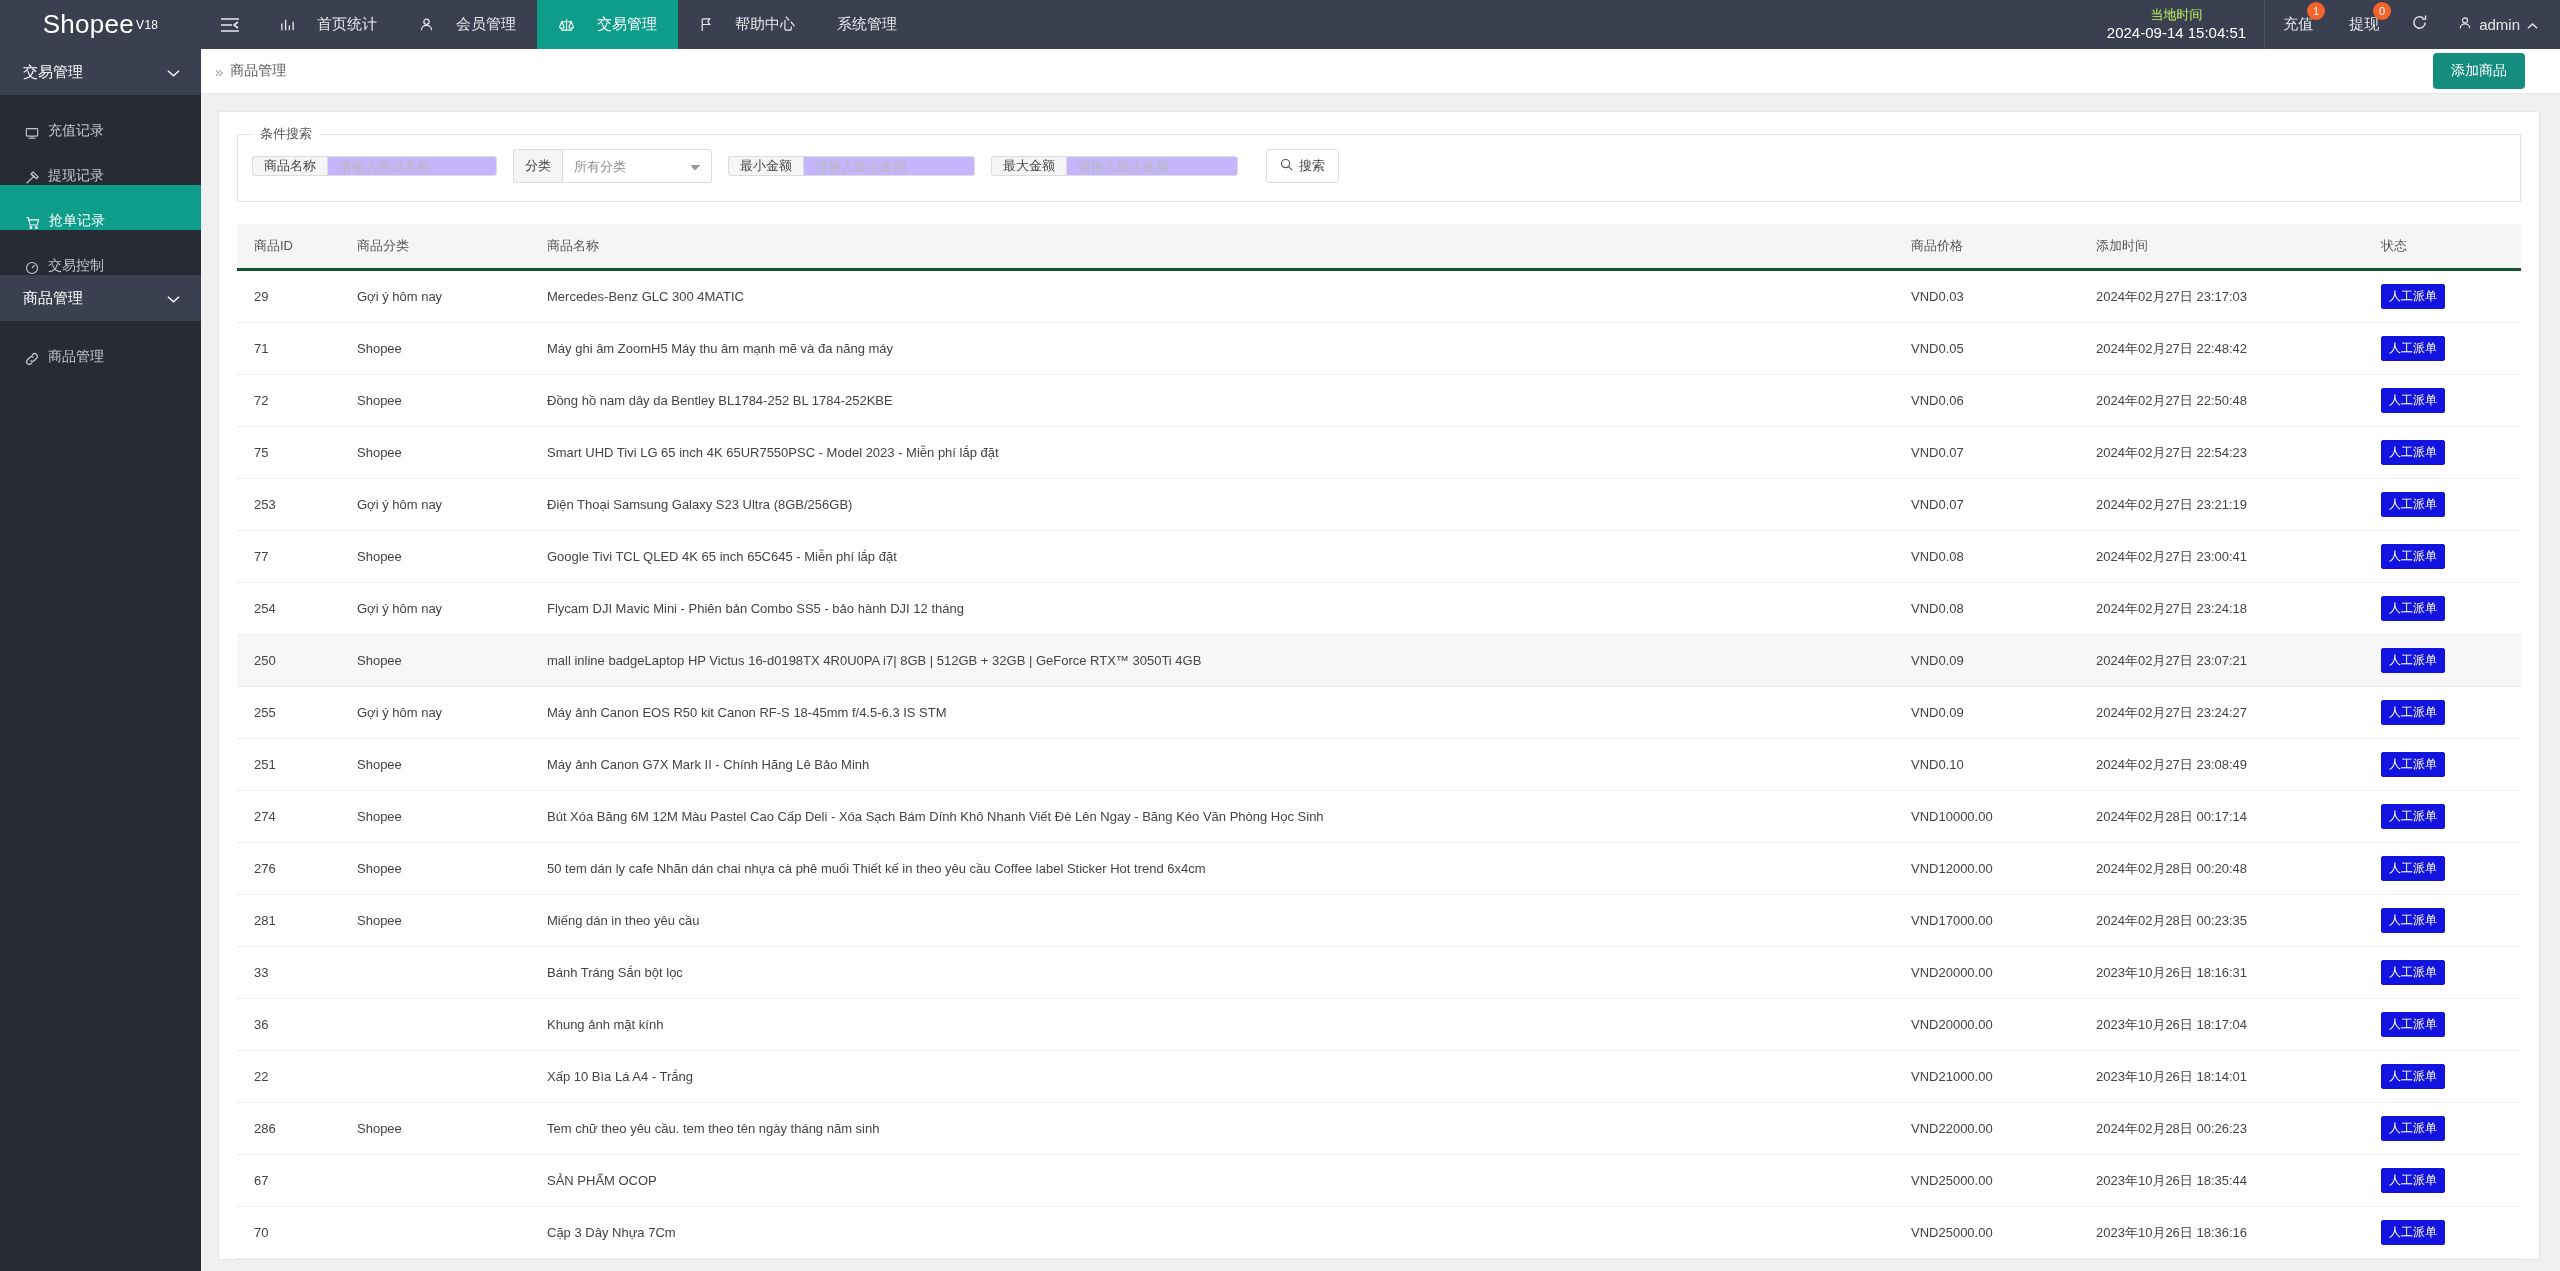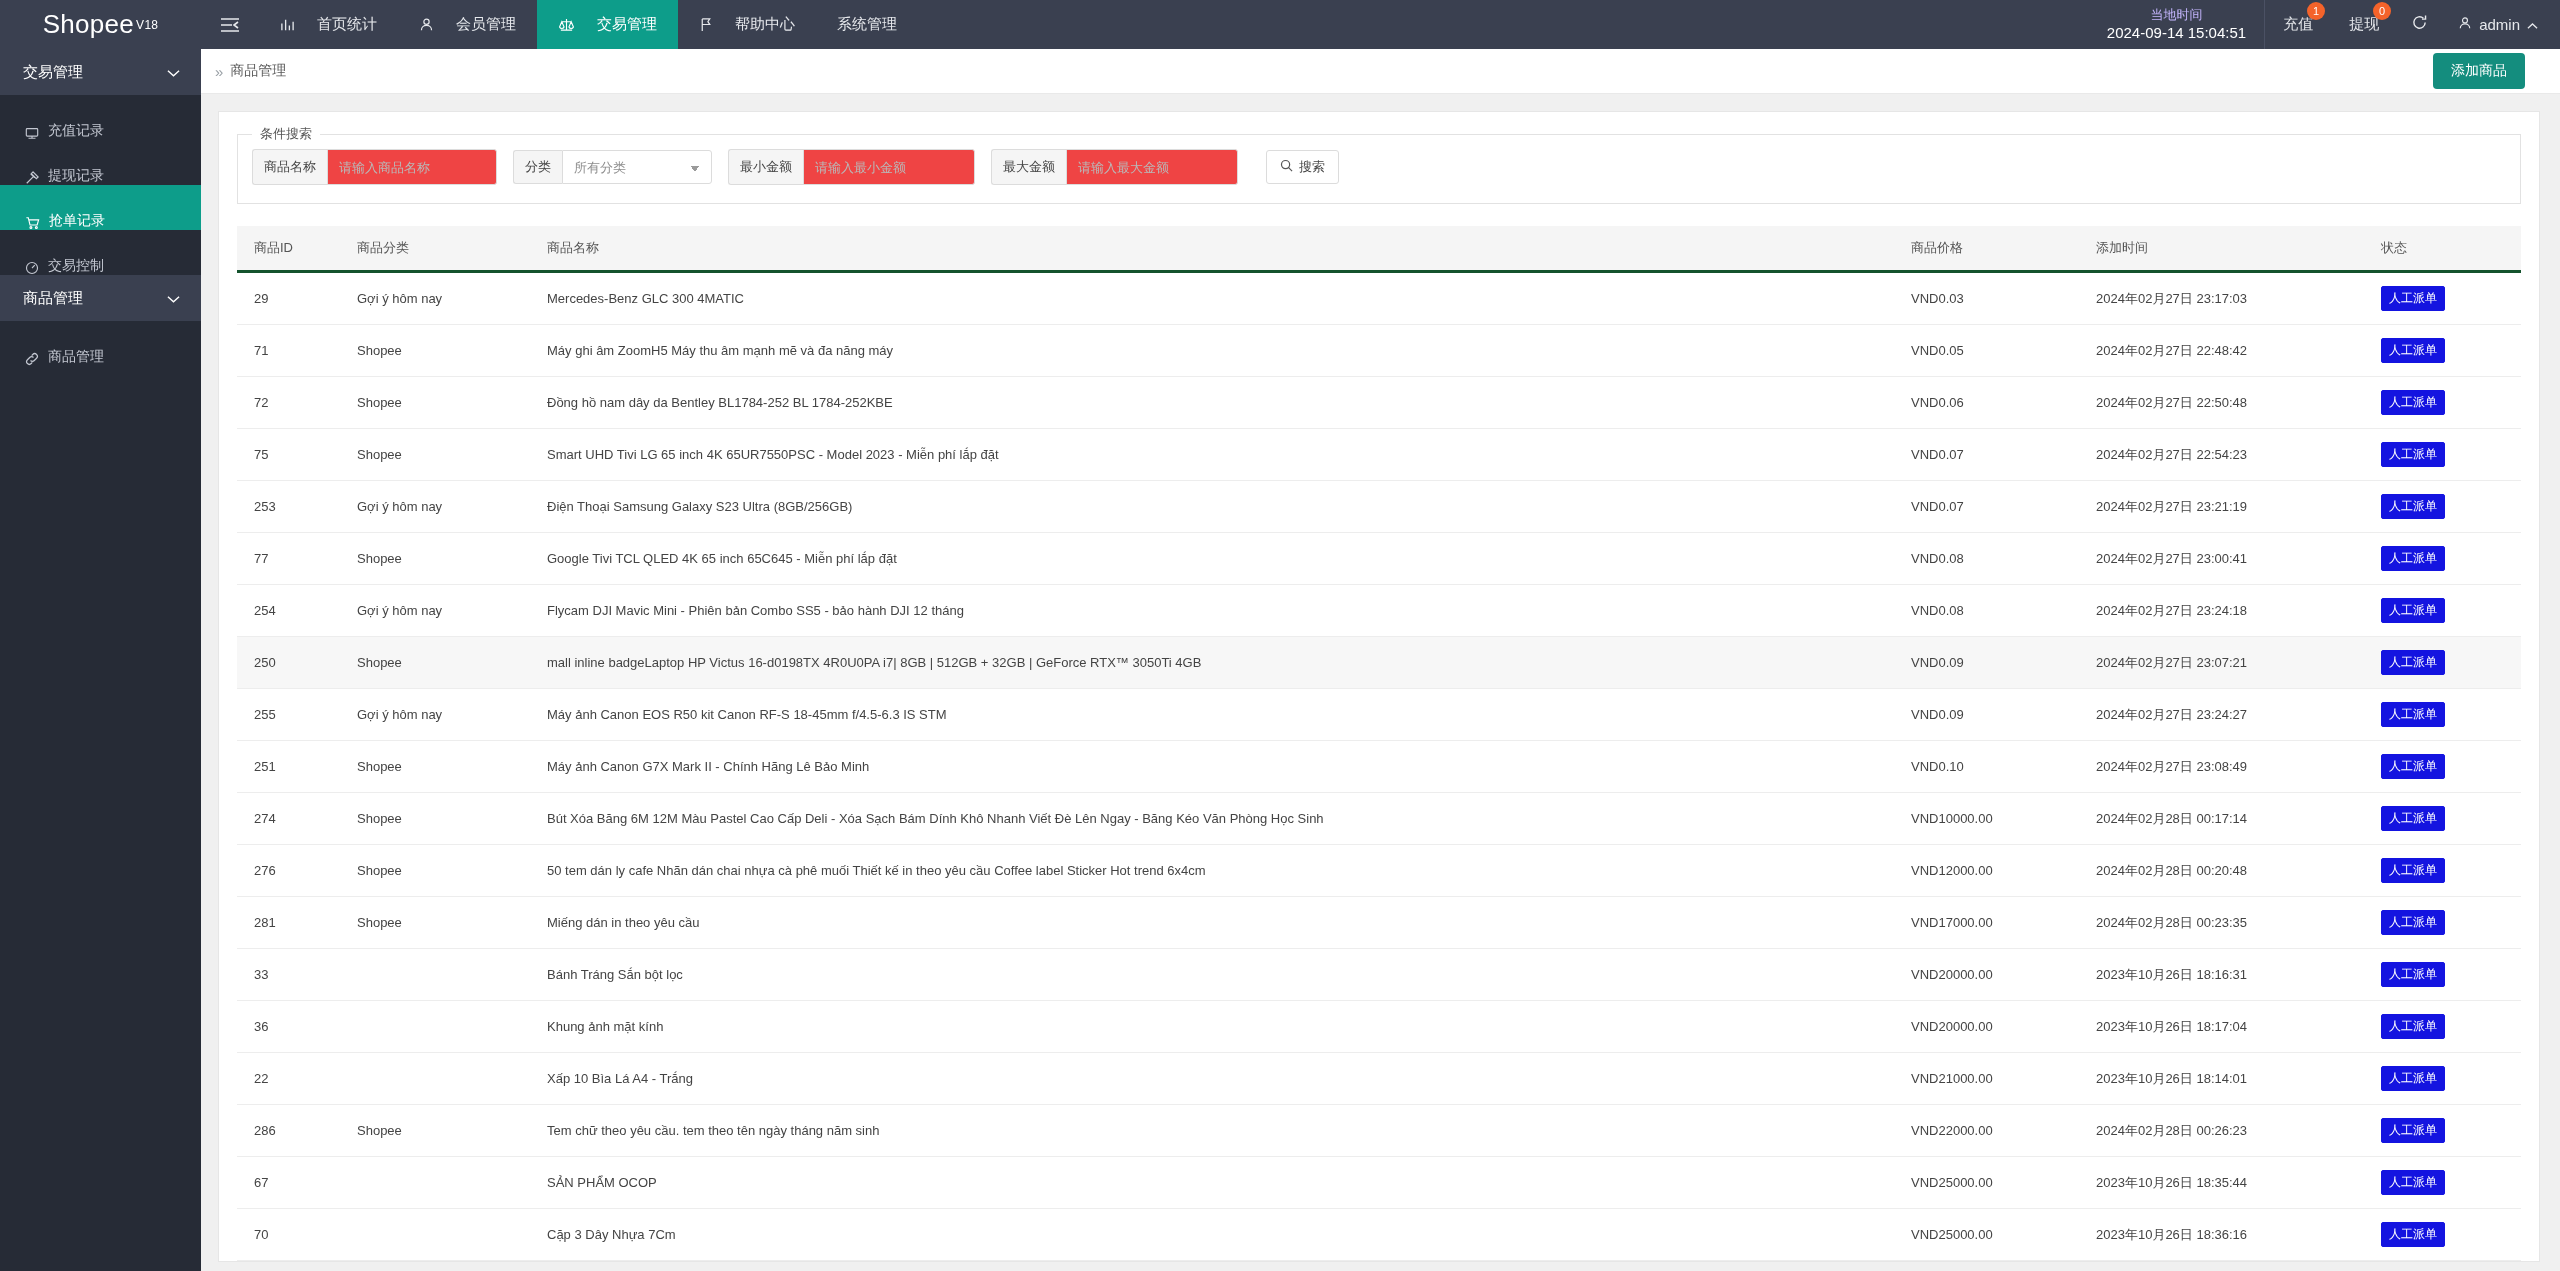--- a/index.html
+++ b/index.html
@@ -44,21 +44,21 @@
   .navitem svg { display:block; }
 
   .top-right {
     margin-left: auto; display: flex; align-items: stretch; height: 49px;
   }
   .localtime {
     display: flex; flex-direction: column; align-items: center; justify-content: center;
     padding: 0 18px; border-right: 1px solid #4b5164;
     line-height: 1.35;
   }
-  .localtime .lt-label { font-size: 13px; color: #c4b5fd; }
+  .localtime .lt-label { font-size: 13px; color: #bef264; }
   .localtime .lt-value { font-size: 15px; color: #ffffff; }
 
   .tr-btn {
     position: relative; display: flex; align-items: center; justify-content: center;
     padding: 0 18px; font-size: 15px; color: #e6e8ec; cursor: pointer;
     white-space: nowrap;
   }
   .badge {
     position: absolute; top: 2px; right: 6px;
     min-width: 18px; height: 18px; border-radius: 9px;
@@ -139,24 +139,24 @@
   .ig { display: flex; align-items: stretch; }
   .ig-label {
     background: #f5f5f5; border: 1px solid #dcdcdc; border-right: none;
     font-size: 13px; color: #444;
     display: flex; align-items: center; padding: 0 11px;
     border-radius: 3px 0 0 3px;
     white-space: nowrap;
   }
   .ig-input {
     border: 1px solid #dcdcdc; outline: none;
-    font-size: 13px; color: #333; padding: 0 11px; height: 36px;
+    font-size: 13px; color: #333; padding: 0 11px; height: 20px;
     border-radius: 0 3px 3px 0;
     font-family: inherit;
-    background: #ef4444;
+    background: #c4b5fd;
   }
   .ig-input::placeholder { color: #b9b9b9; }
   .ig-select {
     border: 1px solid #dcdcdc; outline: none; background: #fff;
     font-size: 13px; color: #8e8e8e; padding: 0 11px; height: 34px;
     border-radius: 0 3px 3px 0; width: 150px;
     font-family: inherit;
     appearance: none;
     background-image: linear-gradient(45deg, transparent 50%, #9a9a9a 50%), linear-gradient(135deg, #9a9a9a 50%, transparent 50%);
     background-position: calc(100% - 16px) 15px, calc(100% - 11px) 15px;

